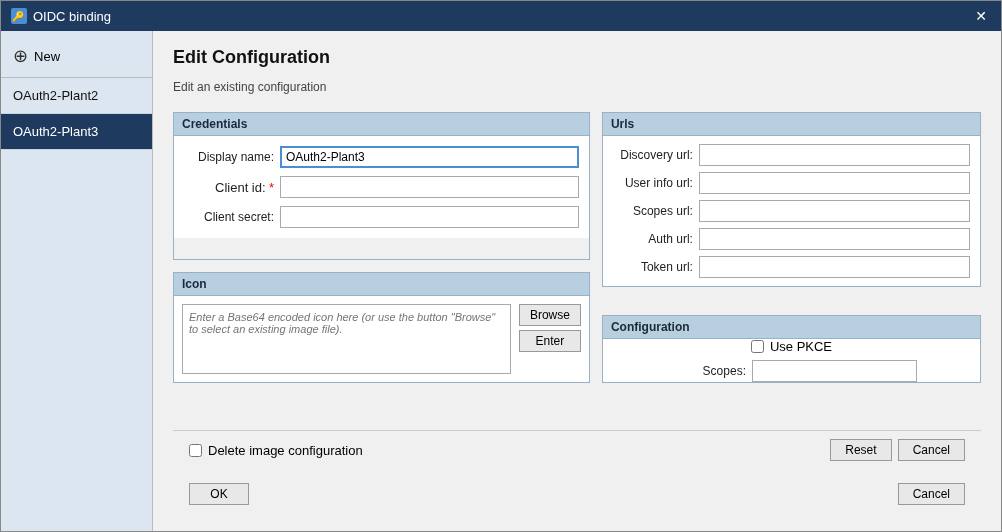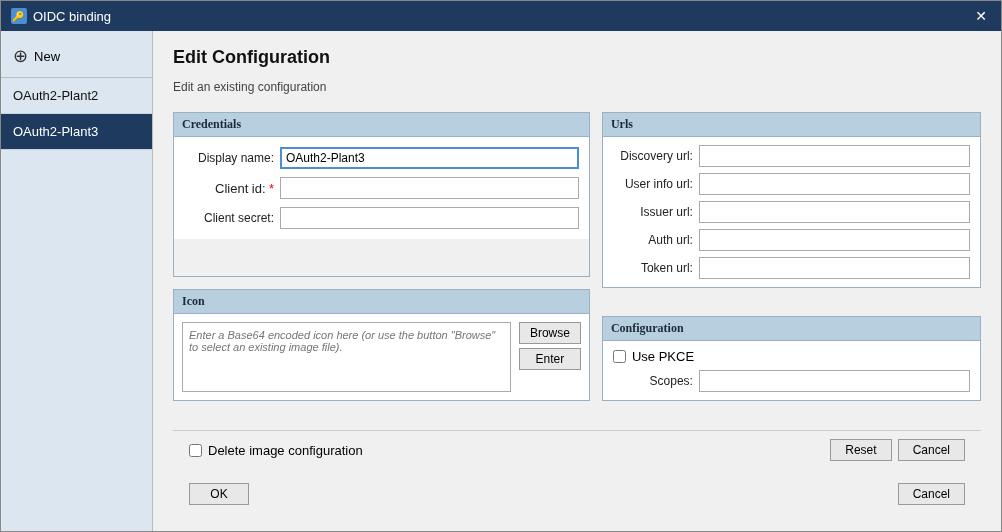--- a/index.html
+++ b/index.html
@@ -134,21 +134,20 @@
       border: 1px solid #9ab0c8;
     }
 
     .section-header {
       background: #b8cfe0;
       padding: 4px 8px;
       font-weight: bold;
       color: #1a2a3a;
       font-size: 12px;
       border-bottom: 1px solid #9ab0c8;
-      font-family: Liberation Serif, serif;
     }
 
     .section-body {
       padding: 10px 10px;
       background: white;
       display: flex;
       flex-direction: column;
       gap: 8px;
     }
 
@@ -230,24 +229,25 @@
     }
 
     
     .config-section {
       border: 1px solid #9ab0c8;
       margin-top: 2px;
     }
 
     .config-body {
       background: white;
-      padding: 8px 10px;
-      display: flex;
-      flex-direction: column;
-      gap: 6px;
+      padding: 0 10px;
+      display: flex;
+      flex-direction: column;
+      gap: 6px;
+      align-items: center;
     }
 
     .checkbox-row {
       display: flex;
       align-items: center;
       gap: 6px;
     }
 
     
     .btn {
@@ -389,21 +389,21 @@
             <div class="url-section-body">
               <div class="field-row">
                 <span class="field-label-url">Discovery url:</span>
                 <input class="field-input" type="text" value="" style="">
               </div>
               <div class="field-row">
                 <span class="field-label-url">User info url:</span>
                 <input class="field-input" type="text" value="" style="">
               </div>
               <div class="field-row">
-                <span class="field-label-url">Issuer url:</span>
+                <span class="field-label-url">Scopes url:</span>
                 <input class="field-input" type="text" value="" style="">
               </div>
               <div class="field-row">
                 <span class="field-label-url">Auth url:</span>
                 <input class="field-input" type="text" value="" style="">
               </div>
               <div class="field-row">
                 <span class="field-label-url">Token url:</span>
                 <input class="field-input" type="text" value="" style="">
               </div>

